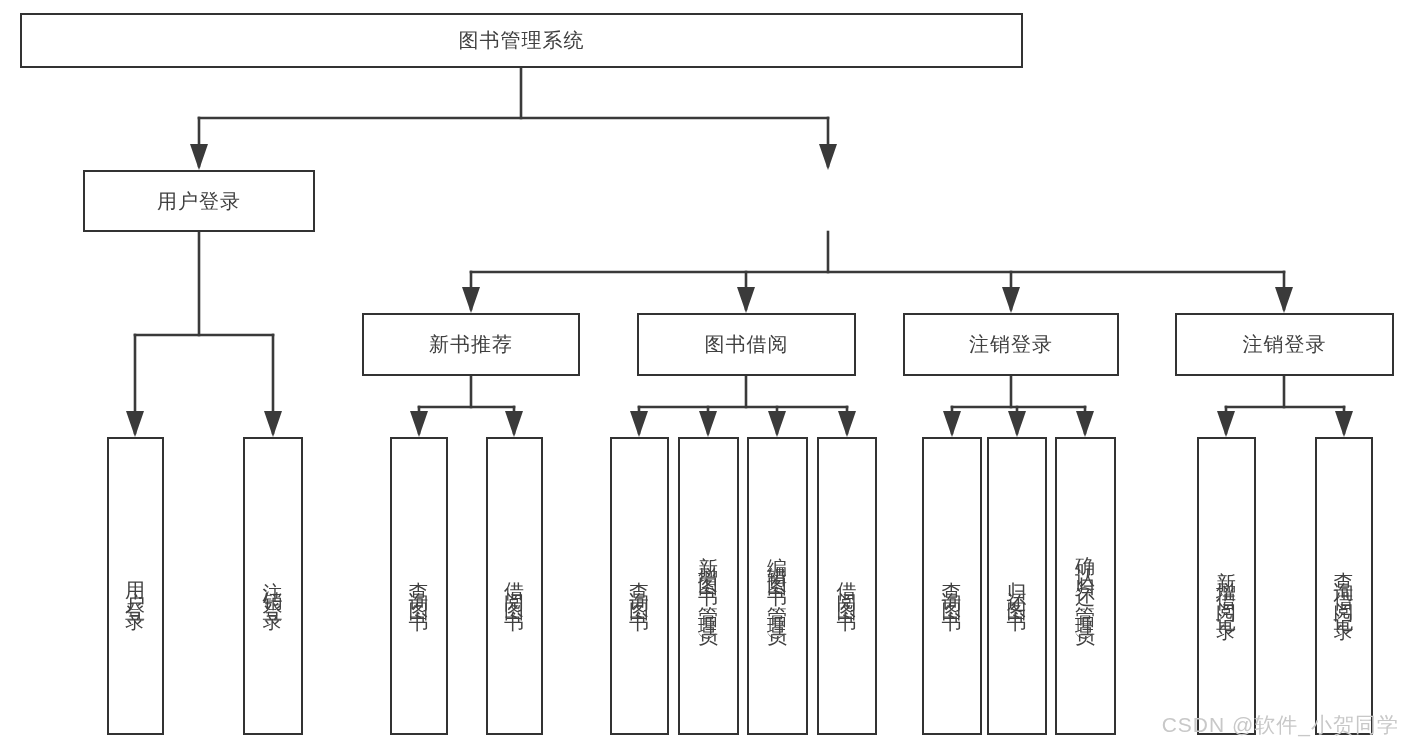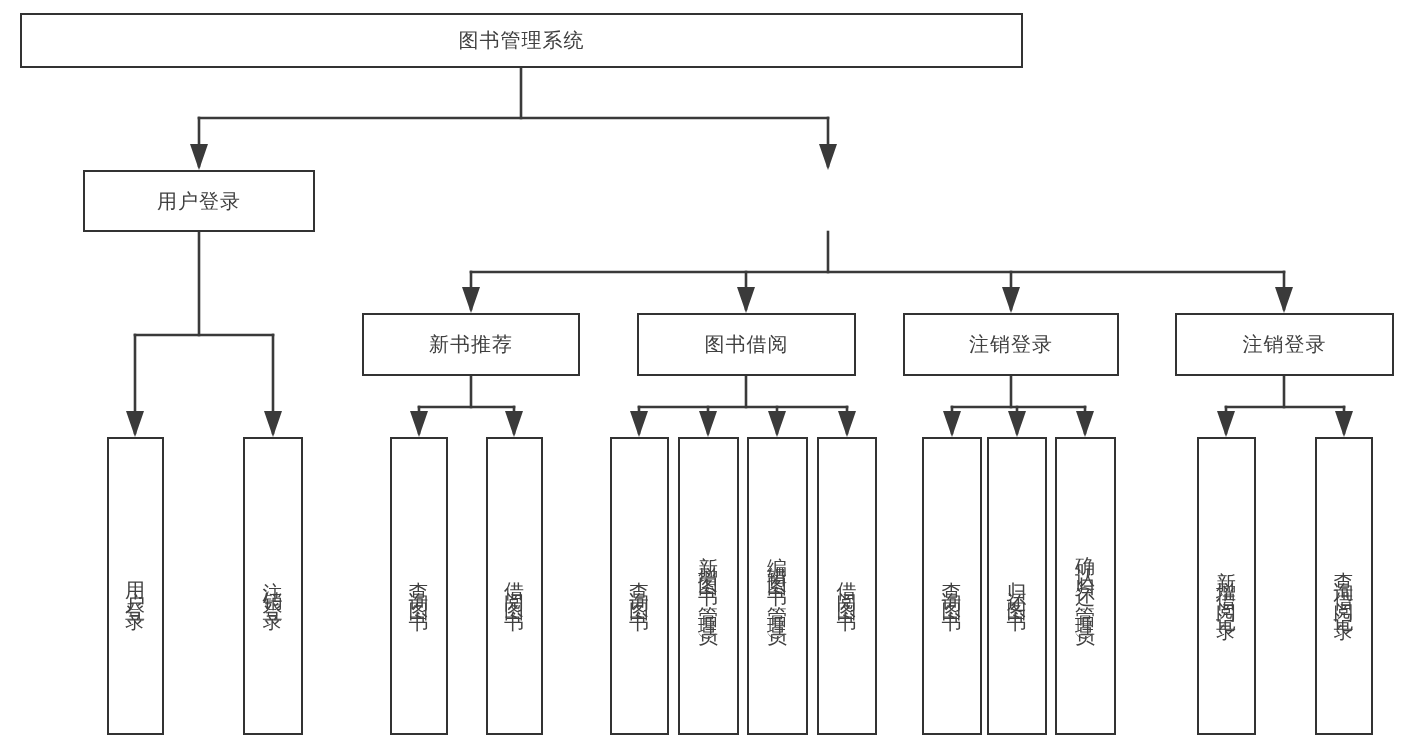--- a/index.html
+++ b/index.html
@@ -167,13 +167,14 @@
     <span class="lbl">确认归还（管理员）</span>
   </div>
 
   <div class="node vnode" style="left:1197px; top:437px; width:59px; height:298px;">
     <span class="lbl">新增借阅记录</span>
   </div>
   <div class="node vnode" style="left:1315px; top:437px; width:58px; height:298px;">
     <span class="lbl">查询借阅记录</span>
   </div>
 
+  <div class="watermark">CSDN @软件_小贺同学</div>
 </div>
 
 </body></html>

